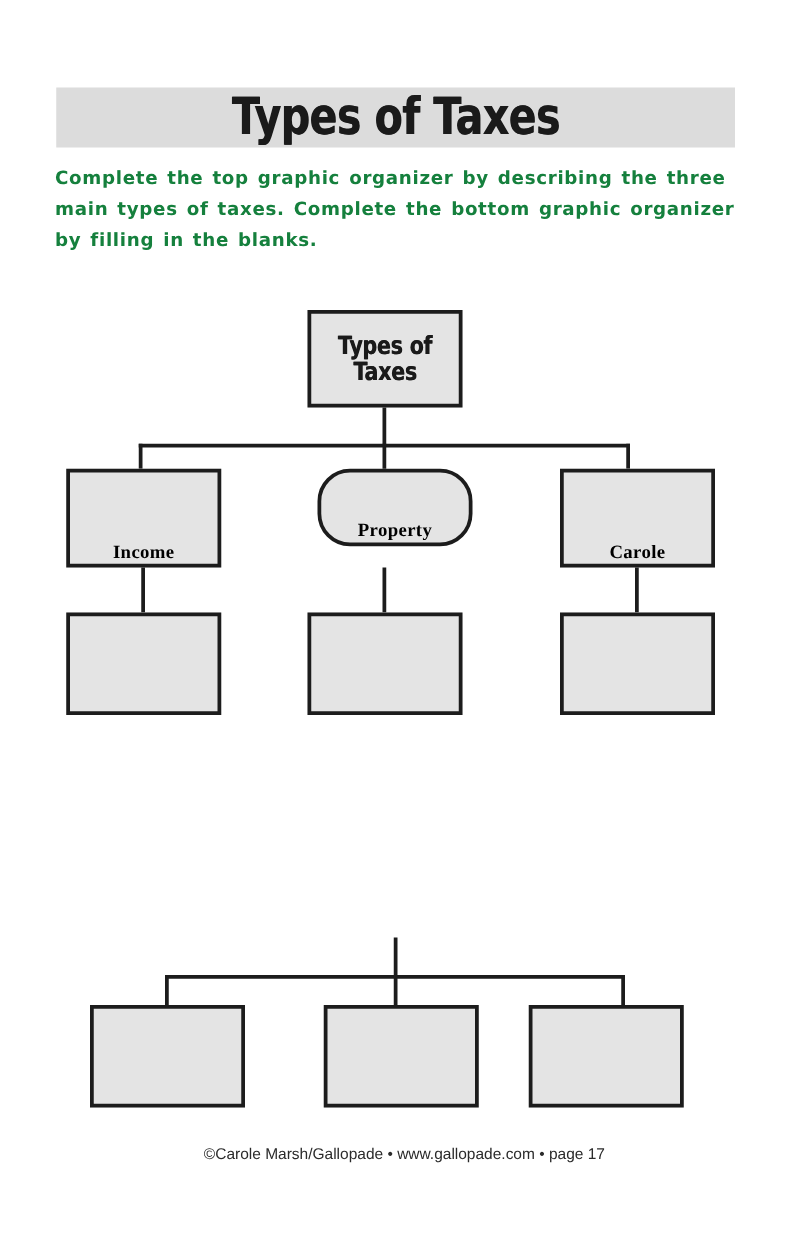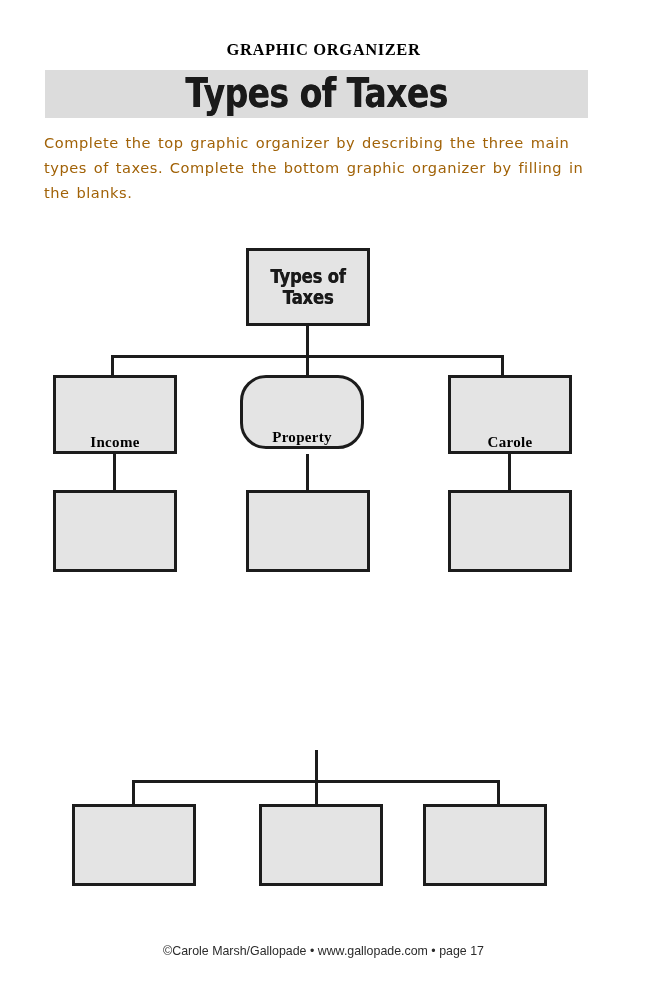--- a/index.html
+++ b/index.html
@@ -67,25 +67,25 @@
   }
 
   
   .instructions {
     position: absolute;
     top: 130px;
     left: 44px;
     width: 552px;
     font-family: "DejaVu Sans", sans-serif;
     font-size: 14.6px;
-    font-weight: 400;
+    font-weight: 700;
     line-height: 1.72;
     letter-spacing: 0.55px;
     word-spacing: 1.6px;
-    color: #a16207;
+    color: #15803d;
   }
 
   
   .box {
     position: absolute;
     background: #e4e4e4;
     border: 3px solid #1c1c1c;
     box-sizing: border-box;
     display: flex;
     align-items: center;
@@ -140,56 +140,55 @@
   }
   .hline {
     position: absolute;
     height: 3px;
     background: #1c1c1c;
   }
 
   
   .footer {
     position: absolute;
-    top: 944px;
+    top: 916px;
     left: 0;
     width: 647px;
     text-align: center;
     font-family: "Liberation Sans", sans-serif;
     font-size: 12.4px;
     color: #2b2b2b;
   }
 </style>
 </head>
 <body>
 
 <div class="page">
 
-  <div class="kicker">GRAPHIC ORGANIZER</div>
 
   <div class="title-banner"></div>
   <div class="title-text">Types of Taxes</div>
 
   <div class="instructions">Complete the top graphic organizer by describing the three main types of taxes.  Complete the bottom graphic organizer by filling in the blanks.</div>
 
   <div class="box heavy-label" style="left:246px; top:248px; width:124px; height:78px;">
     <span class="heavy-inner">Types of
 Taxes</span>
   </div>
 
   <div class="vline" style="left:306px; top:326px; height:31px;"></div>
   <div class="hline" style="left:111px; top:355px; width:393px;"></div>
   <div class="vline" style="left:111px; top:355px; height:20px;"></div>
   <div class="vline" style="left:306px; top:355px; height:20px;"></div>
   <div class="vline" style="left:501px; top:355px; height:20px;"></div>
 
   <div class="box serif-label" style="left:53px; top:375px; width:124px; height:79px;">
     <span>Income</span>
   </div>
-  <div class="box serif-label" style="left:240px; top:375px; width:124px; height:74px;border-radius:26px;">
+  <div class="box serif-label" style="left:254px; top:375px; width:124px; height:62px;border-radius:26px;">
     <span>Property</span>
   </div>
   <div class="box serif-label" style="left:448px; top:375px; width:124px; height:79px;">
     <span>Carole</span>
   </div>
 
   <div class="vline" style="left:113px; top:454px; height:36px;"></div>
   <div class="vline" style="left:306px; top:454px; height:36px;"></div>
   <div class="vline" style="left:508px; top:454px; height:36px;"></div>
 

